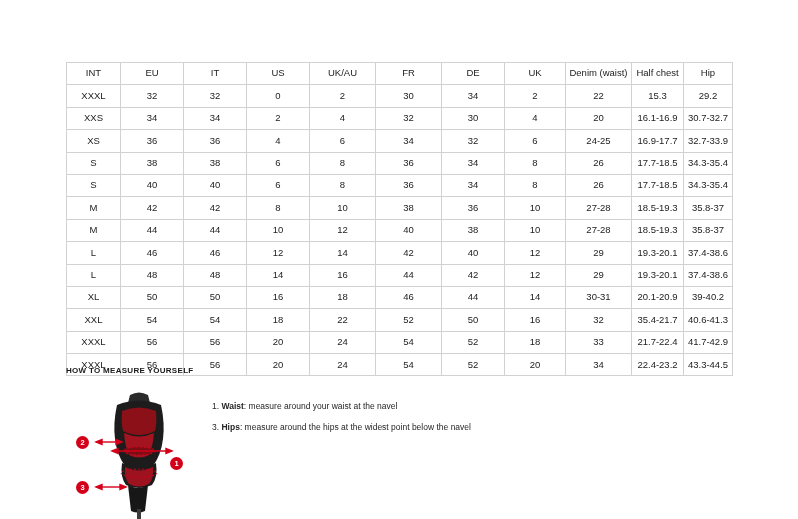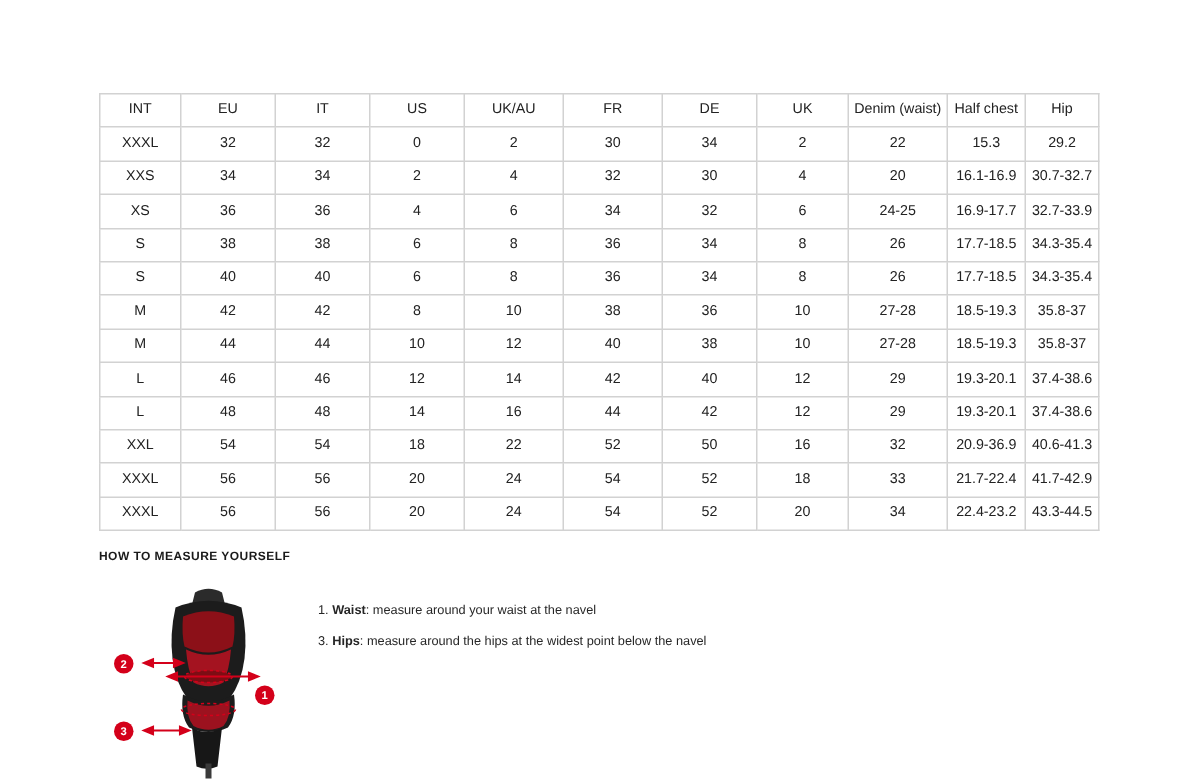--- a/index.html
+++ b/index.html
@@ -266,30 +266,43 @@
           <td>14</td>
           <td>16</td>
           <td>44</td>
           <td>42</td>
           <td>12</td>
           <td>29</td>
           <td>19.3-20.1</td>
           <td>37.4-38.6</td>
         </tr>
         <tr>
+          <td>XL</td>
+          <td>50</td>
+          <td>50</td>
+          <td>16</td>
+          <td>18</td>
+          <td>46</td>
+          <td>44</td>
+          <td>14</td>
+          <td>30-31</td>
+          <td>20.1-20.9</td>
+          <td>39-40.2</td>
+        </tr>
+        <tr>
           <td>XXL</td>
           <td>54</td>
           <td>54</td>
           <td>18</td>
           <td>22</td>
           <td>52</td>
           <td>50</td>
           <td>16</td>
           <td>32</td>
-          <td>20.9-36.9</td>
+          <td>35.4-21.7</td>
           <td>40.6-41.3</td>
         </tr>
         <tr>
           <td>XXXL</td>
           <td>56</td>
           <td>56</td>
           <td>20</td>
           <td>24</td>
           <td>54</td>
           <td>52</td>

